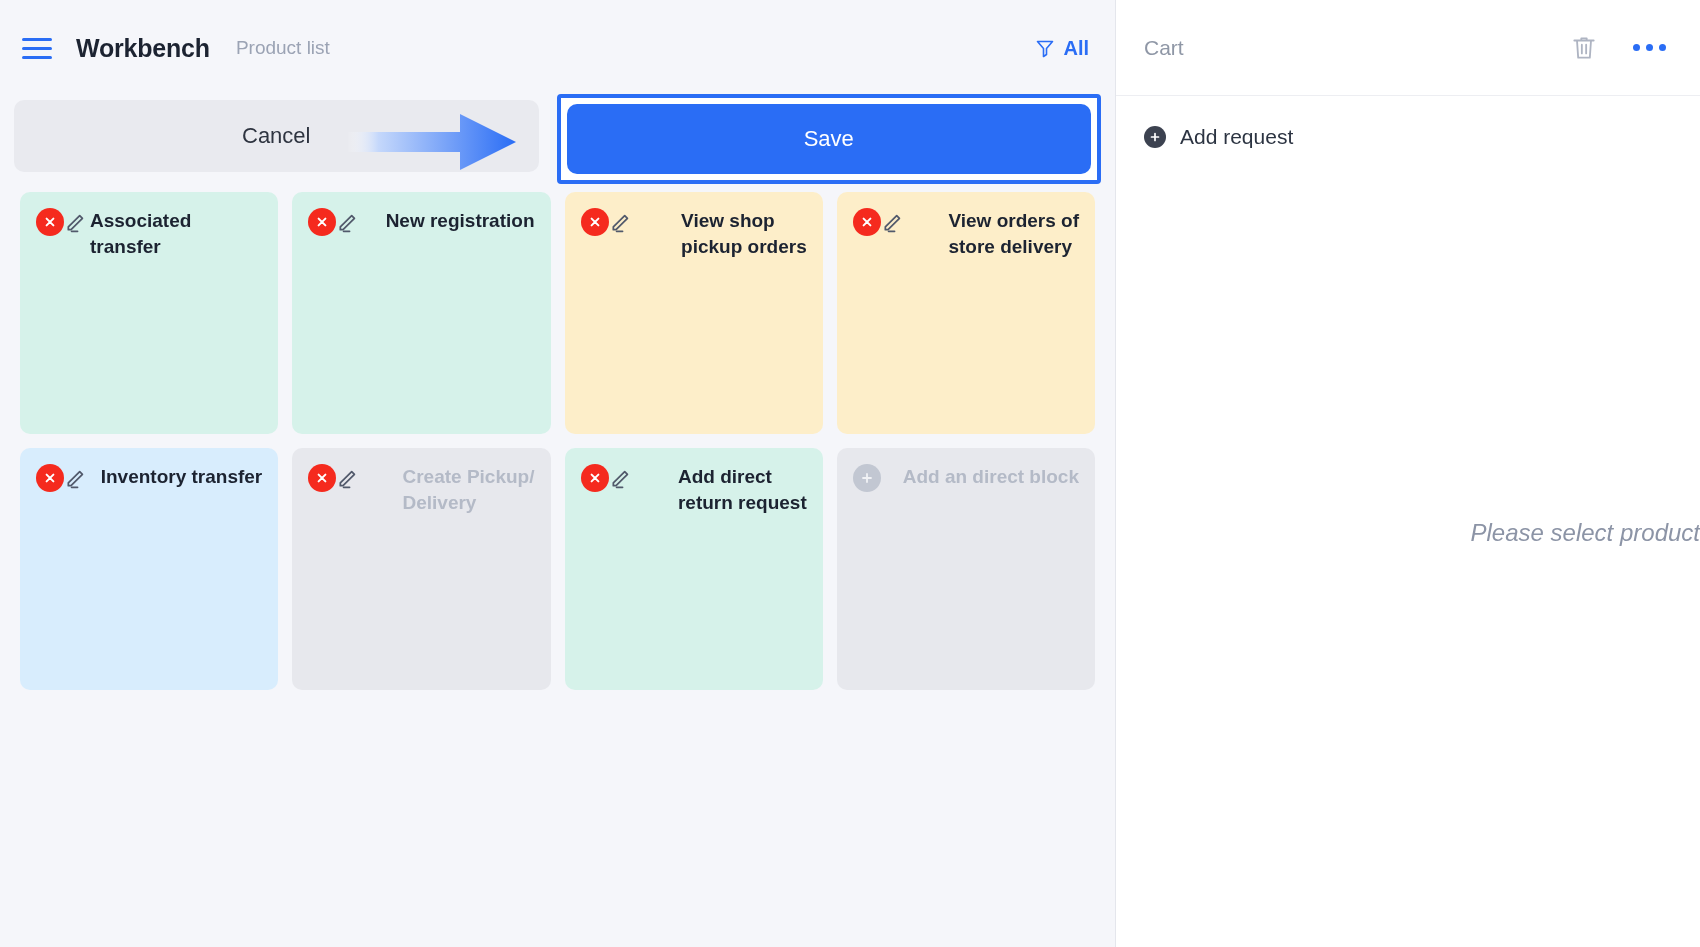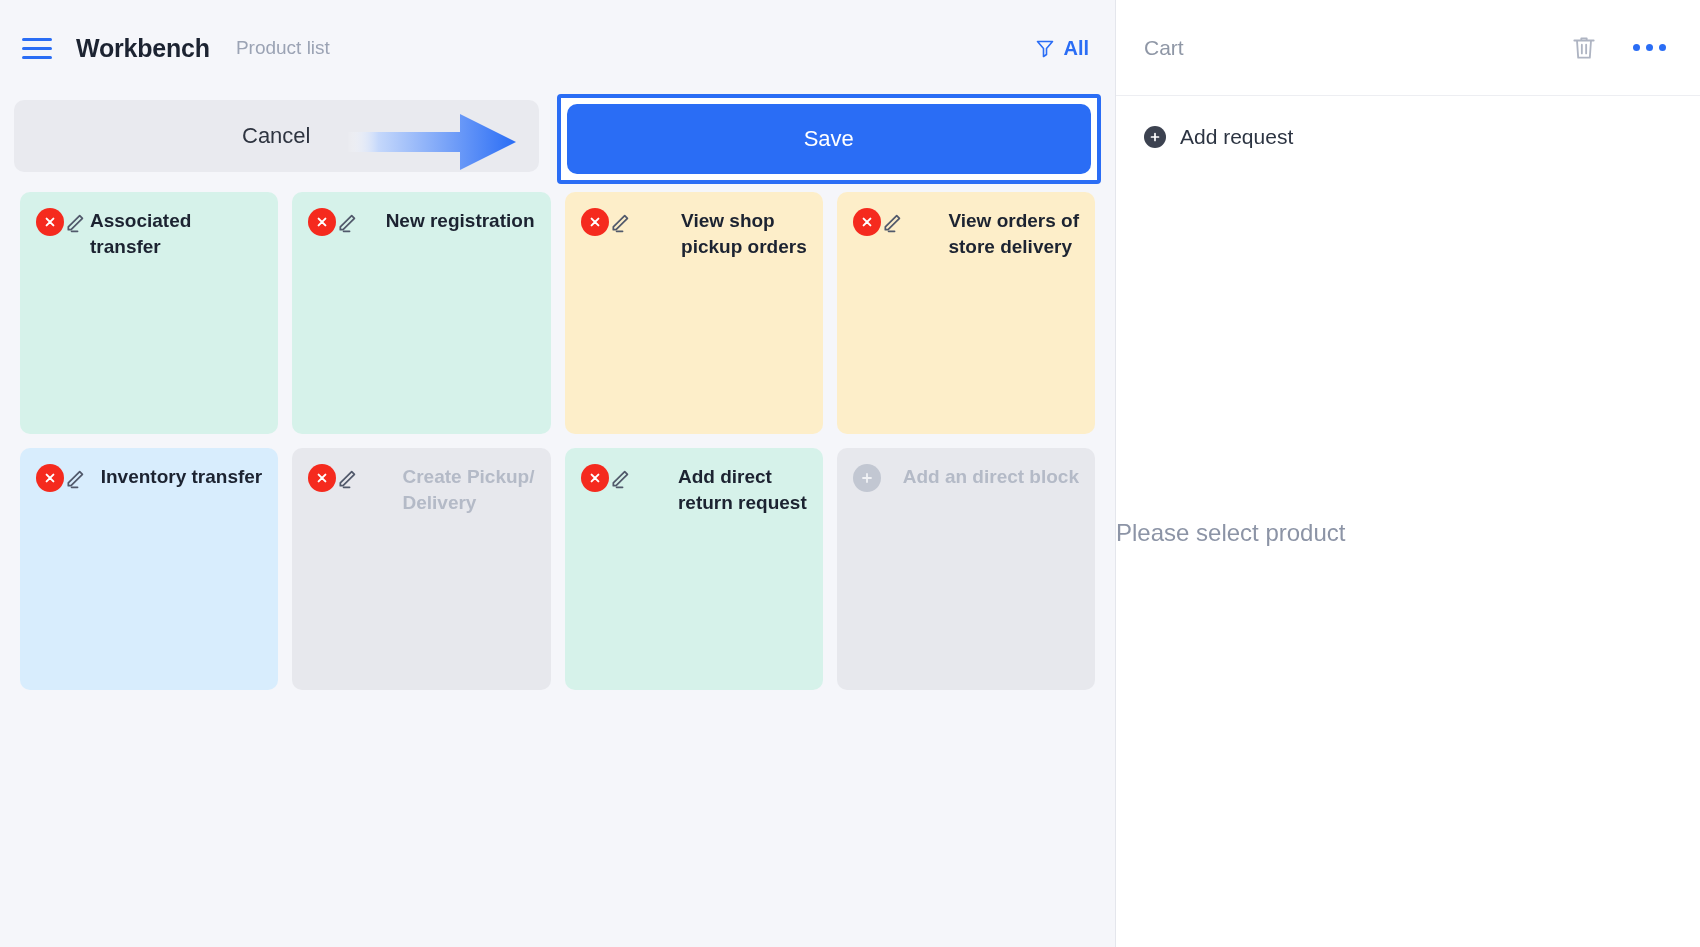--- a/index.html
+++ b/index.html
@@ -193,21 +193,22 @@
     background: #3c4250;
     display: flex; align-items: center; justify-content: center;
     flex: 0 0 22px;
   }
   .add-customer-label { font-size: 21px; color: #2c3442; }
 
   .cart-body {
     flex: 1 1 auto;
     display: flex;
     align-items: center;
-    justify-content: flex-start;
+    justify-content: flex-end;
+    font-style: italic;
   }
   .empty-text {
     font-size: 24px;
     color: #8c94a6;
     margin-top: -60px;
   }
 </style>
 </head>
 <body>
 

